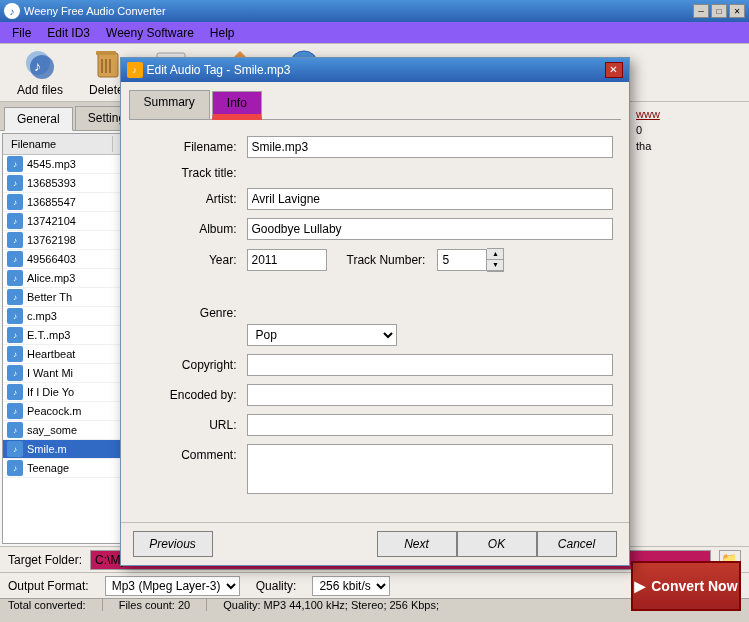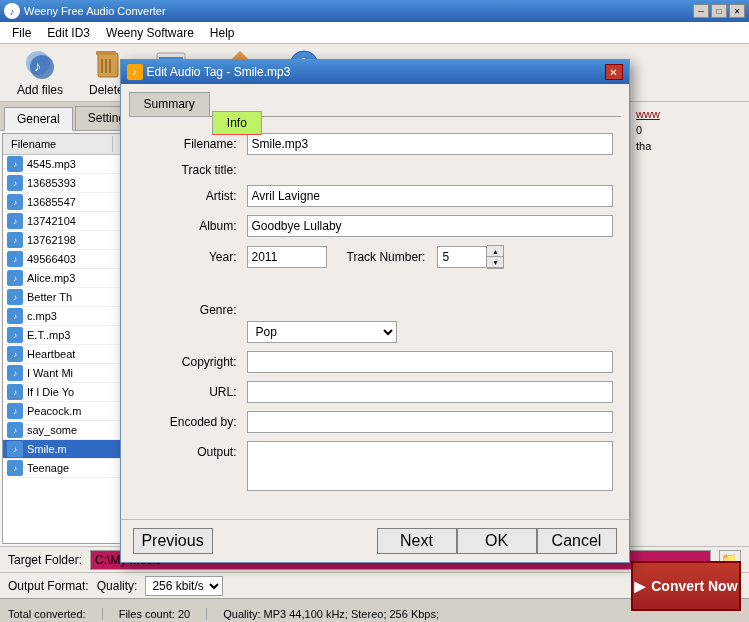--- a/index.html
+++ b/index.html
@@ -36,21 +36,21 @@
       background: #d4d0c8;
       border: 1px solid #888;
       font-size: 8px;
       display: flex; align-items: center; justify-content: center;
       cursor: pointer;
       color: #000;
     }
 
     
     .menu-bar {
-      background: #ffffff;
+      background: #8b5cf6;
       height: 22px;
       display: flex;
       align-items: center;
       border-bottom: 1px solid #c0bdb8;
       padding: 0 4px;
     }
     .menu-item {
       padding: 2px 8px;
       font-size: 12px;
       cursor: pointer;
@@ -196,21 +196,21 @@
       display: flex; align-items: center; justify-content: center;
     }
 
     .output-bar {
       height: 26px;
       background: #f0ede8;
       border-top: 1px solid #c0bdb8;
       display: flex;
       align-items: center;
       padding: 0 8px;
-      gap: 8px;
+      gap: 16px;
       font-size: 12px;
     }
     .output-select {
       height: 20px;
       font-size: 12px;
       border: 1px solid #a0a0a0;
       background: white;
       padding: 0 2px;
     }
     .convert-btn {
@@ -228,21 +228,21 @@
       justify-content: center;
       gap: 6px;
     }
 
     
     .status-bar {
       height: 22px;
       background: #d4d0c8;
       border-top: 1px solid #a0a0a0;
       display: flex;
-      align-items: flex-end;
+      align-items: flex-start;
       padding: 0 8px;
       gap: 16px;
       font-size: 11px;
     }
     .status-segment { border-right: 1px solid #a0a0a0; padding-right: 16px; }
 
     
     .dialog-overlay {
       position: fixed;
       top: 0; left: 0; right: 0; bottom: 0;
@@ -294,24 +294,24 @@
     .dialog-tab {
       padding: 4px 14px;
       font-size: 12px;
       cursor: pointer;
       background: #d4d0c8;
       border: 1px solid #a0a0a0;
       border-bottom: none;
       margin-right: 2px;
     }
     .dialog-tab.active {
-      background: #bef264;
-      border-bottom: 1px solid #ef4444;
+      background: #a21caf;
+      border-bottom: 6px solid #ef4444;
       position: relative;
-      top: 19px;
+      top: 1px;
     }
     .dialog-form {
       padding: 8px;
     }
     .form-row {
       display: flex;
       align-items: center;
       margin-bottom: 8px;
     }
     .form-label {
@@ -390,23 +390,23 @@
       justify-content: space-between;
       padding: 8px 12px;
       border-top: 1px solid #c0bdb8;
       margin-top: 4px;
     }
     .dlg-btn {
       width: 80px;
       height: 26px;
       background: #e8e8e8;
       border: 1px solid #808080;
-      font-size: 16px;
-      cursor: pointer;
-      display: flex; align-items: center; justify-content: center;
+      font-size: 12px;
+      cursor: pointer;
+      display: flex; align-items: center; justify-content: center; font-style: italic;
     }
     .dlg-btn-group { display: flex; gap: 0; }
   </style>
 </head>
 <body>
 
 <div class="title-bar">
   <div class="title-bar-icon">♪</div>
   <span class="title-bar-text">Weeny Free Audio Converter</span>
   <div class="title-bar-buttons">
@@ -574,20 +574,23 @@
 </div>
 
 <div class="target-bar">
   <span>Target Folder:</span>
   <input class="target-input" type="text" value="C:\My Music" style="">
   <button class="folder-btn">📁</button>
 </div>
 
 <div class="output-bar">
   <span>Output Format:</span>
+  <select class="output-select">
+    <option>Mp3 (Mpeg Layer-3)</option>
+  </select>
   <span>Quality:</span>
   <select class="output-select">
     <option>256 kbit/s</option>
   </select>
   <button class="convert-btn">
     <span>▶</span>
     <span>Convert Now</span>
   </button>
 </div>
 
@@ -647,31 +650,31 @@
             <option>Pop</option>
           </select>
         </div>
 
         <div class="form-row">
           <span class="form-label">Copyright:</span>
           <input class="form-input" type="text" style="">
         </div>
 
         <div class="form-row">
+          <span class="form-label">Encoded by:</span>
+          <input class="form-input" type="text" style="">
+        </div>
+
+        <div class="form-row">
           <span class="form-label">URL:</span>
           <input class="form-input" type="text" style="">
         </div>
 
-        <div class="form-row">
-          <span class="form-label">Encoded by:</span>
-          <input class="form-input" type="text" style="">
-        </div>
-
         <div class="form-row" style="align-items:flex-start;">
-          <span class="form-label" style="padding-top:4px;">Output:</span>
+          <span class="form-label" style="padding-top:4px;">Comment:</span>
           <textarea class="comment-textarea" style=""></textarea>
         </div>
       </div>
     </div>
 
     <div class="dialog-footer">
       <button class="dlg-btn">Previous</button>
       <div class="dlg-btn-group">
         <button class="dlg-btn">Next</button>
         <button class="dlg-btn">OK</button>

